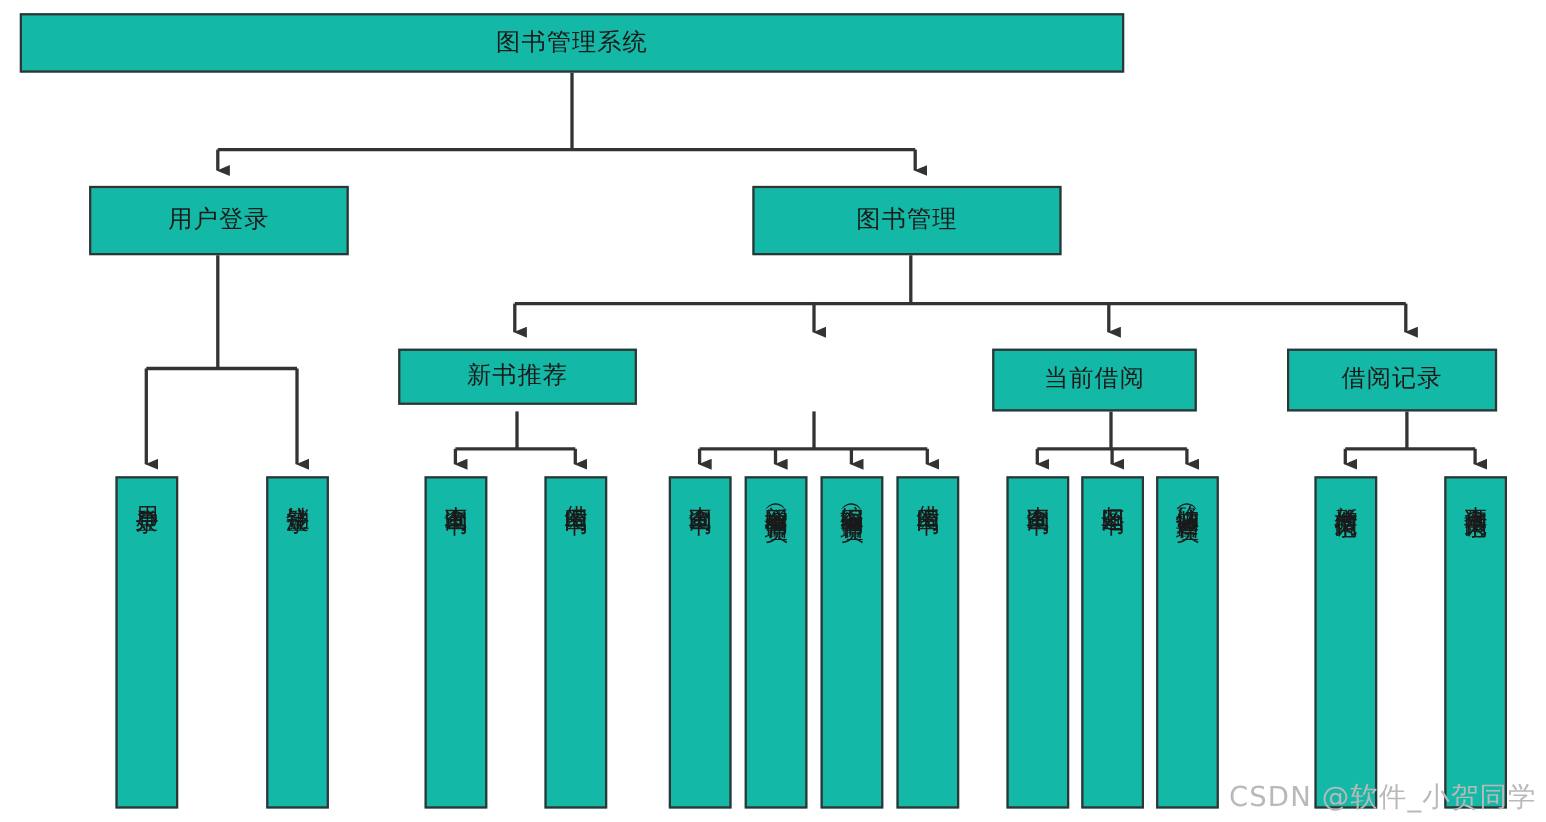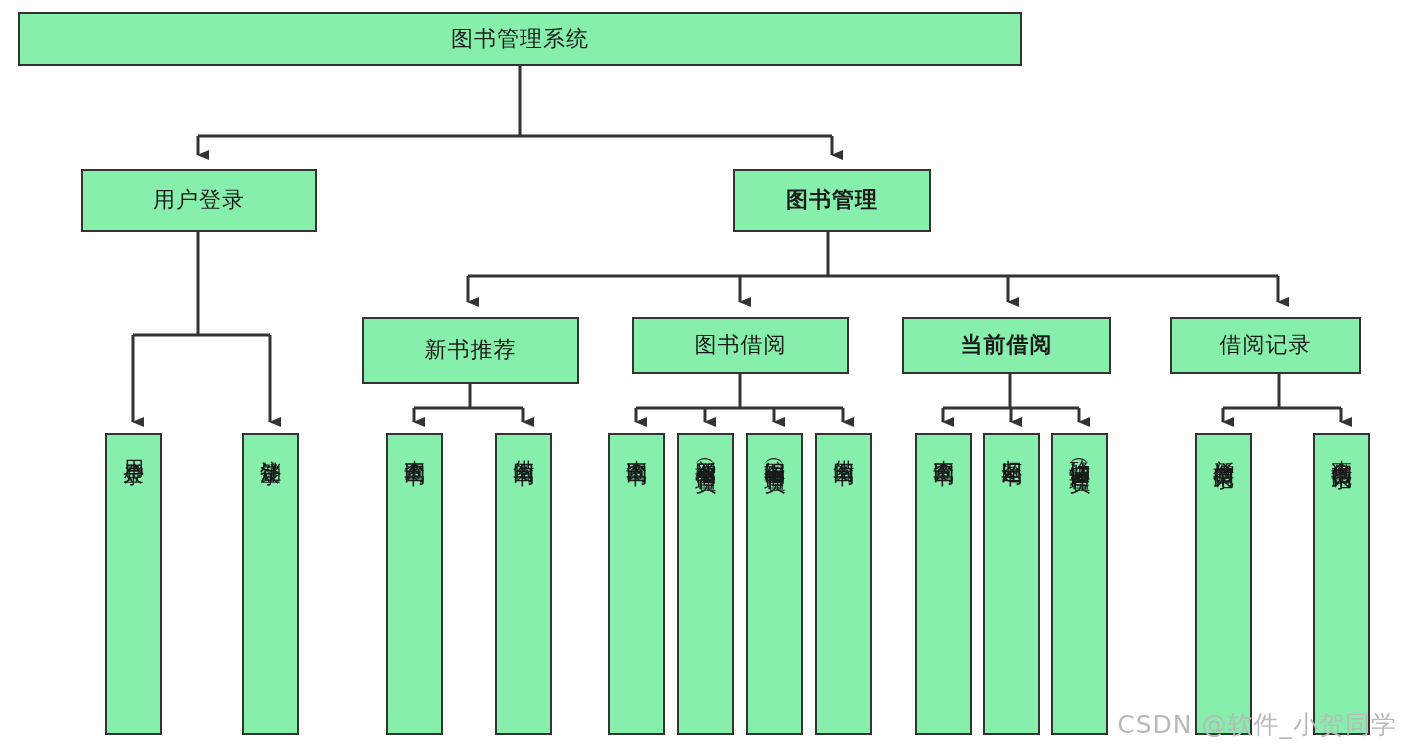--- a/index.html
+++ b/index.html
@@ -14,21 +14,21 @@
     position: relative;
     width: 1405px;
     height: 747px;
     background: #ffffff;
     overflow: hidden;
   }
   .node {
     position: absolute;
     box-sizing: border-box;
     border: 2.5px solid #333333;
-    background: #86efac;
+    background: #14b8a6;
     display: flex;
     align-items: center;
     justify-content: center;
     color: #1a1a1a;
   }
   .node.horiz {
     font-size: 22px;
     line-height: 1.2;
     letter-spacing: 1px;
   }
@@ -121,31 +121,28 @@
     </g>
   </svg>
 
   <div class="node horiz" style="left:18px; top:12px; width:1004px; height:54px;">
     <span>图书管理系统</span>
   </div>
 
   <div class="node horiz" style="left:81px; top:169px; width:236px; height:63px;">
     <span>用户登录</span>
   </div>
-  <div class="node horiz" style="left:733px; top:169px; width:198px; height:63px;font-weight:bold;">
+  <div class="node horiz" style="left:684px; top:169px; width:281px; height:63px;">
     <span>图书管理</span>
   </div>
 
-  <div class="node horiz" style="left:362px; top:317px; width:217px; height:67px;">
+  <div class="node horiz" style="left:362px; top:317px; width:217px; height:51px;">
     <span>新书推荐</span>
   </div>
-  <div class="node horiz" style="left:632px; top:317px; width:217px; height:57px;">
-    <span>图书借阅</span>
-  </div>
-  <div class="node horiz" style="left:902px; top:317px; width:209px; height:57px;font-weight:bold;">
+  <div class="node horiz" style="left:902px; top:317px; width:186px; height:57px;">
     <span>当前借阅</span>
   </div>
   <div class="node horiz" style="left:1170px; top:317px; width:191px; height:57px;">
     <span>借阅记录</span>
   </div>
 
   <div class="node vert" style="left:105px; top:433px; width:57px; height:302px;">
     <span class="vtext">用户登录</span>
   </div>
   <div class="node vert" style="left:242px; top:433px; width:57px; height:302px;">

